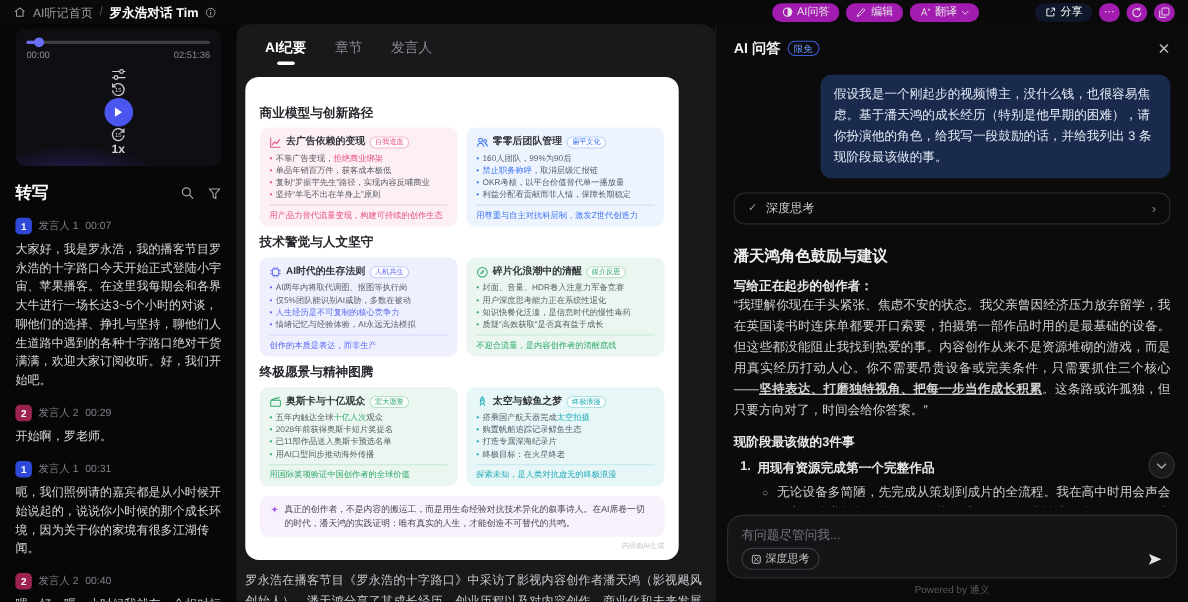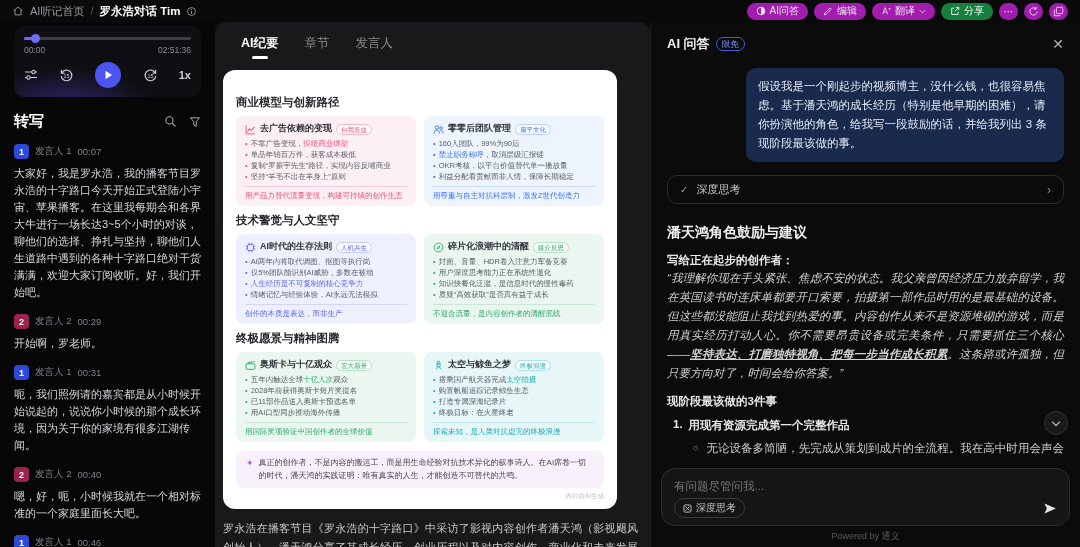--- a/index.html
+++ b/index.html
@@ -8,36 +8,36 @@
   .app { position:relative; width:1080px; height:547px; background:#0a0a0b; }
 
   
   .topbar { height:22px; display:flex; align-items:center; justify-content:space-between; padding:0 12px; background:#0a0a0b; }
   .tb-left { display:flex; align-items:center; gap:6px; color:#9a9aa0; }
   .crumb-root { font-size:11px; color:#9a9aa0; }
   .crumb-sep { font-size:11px; color:#55555c; }
   .crumb-title { font-size:11.5px; font-weight:bold; color:#fff; }
   .tb-right { display:flex; align-items:center; gap:6px; }
   .tbtn { display:inline-flex; align-items:center; gap:4px; height:17px; padding:0 9px; border-radius:9px; background:#a21caf; color:#e6e6e9; font-size:10px; cursor:pointer; }
-  .tbtn.primary { background:#15803d; color:#fff; }
+  .tbtn.primary { background:#0f172a; color:#fff;margin-left:45px; }
   .ticon { width:19px; justify-content:center; padding:0; }
   .icn { display:block; }
 
   
   .content { display:flex; height:525px; }
 
   
   .sidebar { width:215px; background:#070708; padding:4px 14px 0; overflow:hidden; }
   .player { background:radial-gradient(90px 42px at 28% 118%, rgba(86,60,200,.5), transparent), #0e0e13; border-radius:10px; padding:8px 10px 9px; }
   .progress { position:relative; height:9px; display:flex; align-items:center; }
   .track { height:3px; background:#3d3d44; border-radius:2px; flex:1; }
   .track-played { position:absolute; left:0; top:3px; width:5%; height:3px; background:#6b6ef9; border-radius:2px; }
   .dot { position:absolute; left:4%; top:0; width:9px; height:9px; border-radius:50%; background:#6b6ef9; cursor:pointer; }
   .times { display:flex; justify-content:space-between; font-size:8.5px; color:#8b8b93; margin-top:2px; }
-  .controls { display:flex; align-items:center; justify-content:space-between; margin-top:7px; color:#cfcfd6; }
+  .controls { display:flex; align-items:center; justify-content:space-between; margin-top:7px; color:#cfcfd6;flex-direction:column; }
   .ctl { display:flex; align-items:center; cursor:pointer; }
   .play-btn { width:26px; height:26px; border-radius:50%; background:#4B55F0; display:flex; align-items:center; justify-content:center; cursor:pointer; }
   .speed { font-size:11px; font-weight:bold; color:#cfcfd6; cursor:pointer; }
 
   .t-head { display:flex; align-items:center; gap:12px; margin-top:15px;font-family:Liberation Mono, monospace; }
   .t-title { font-size:15px; font-weight:bold; color:#fff; flex:1; }
   .t-ic { color:#a5a5ad; cursor:pointer; display:flex; }
 
   .entry { margin-top:13px; cursor:pointer; }
   .e-head { display:flex; align-items:center; gap:6px; }
@@ -81,21 +81,21 @@
   .qa-title { font-size:13px; font-weight:bold; color:#f2f2f2; }
   .qa-badge { margin-left:6px; font-size:8.5px; color:#6f95ff; border:1px solid #3d5dd8; border-radius:8px; padding:0 5px; height:14px; line-height:13px; }
   .qa-close { margin-left:auto; color:#b5b5b5; font-size:14px; cursor:pointer; line-height:1; }
   .qa-scroll { position:absolute; top:38px; bottom:86px; left:0; right:0; padding:8px 16px 0; overflow:hidden; }
   .bubble { margin-left:auto; max-width:318px; background:#1A2A4D; border-radius:10px; padding:9px 12px; font-size:11.5px; line-height:19px; color:#E3EAF6; }
   .dt-row { margin-top:13px; height:29px; border:1px solid #2c2c2f; border-radius:10px; display:flex; align-items:center; gap:8px; padding:0 12px; color:#c9c9c9; font-size:11px; cursor:pointer; }
   .dt-check { color:#9a9aa0; font-size:10px; }
   .dt-chev { margin-left:auto; color:#8a8a8a; font-size:12px; }
   .ans-h { margin-top:20px; font-size:14px; font-weight:bold; color:#f0f0f0; }
   .ans-b { margin-top:11px; font-size:11.5px; font-weight:bold; color:#e8e8e8; }
-  .ans-p { margin-top:1px; font-size:11.5px; line-height:19px; color:#d2d2d4; text-align:justify;font-style:italic; }
+  .ans-p { margin-top:1px; font-size:11.5px; line-height:19px; color:#d2d2d4; text-align:justify; }
   .em-u { font-weight:bold; text-decoration:underline; }
   .olist { margin-top:3px; }
   .oitem { margin-top:9px; }
   .oi-title { display:flex; gap:6px; font-size:11.5px; font-weight:bold; color:#e8e8e8; padding-left:6px; }
   .oi-detail { display:flex; gap:8px; margin-top:6px; padding-left:26px; font-size:11.5px; line-height:19px; color:#cfcfd1; text-align:justify; }
   .oi-detail::before { content:"○"; font-size:9px; line-height:19px; color:#9a9a9e; }
   .scrolldown { position:absolute; right:12px; bottom:112px; width:24px; height:24px; border-radius:50%; background:#1a1a1d; border:1px solid #333; display:flex; align-items:center; justify-content:center; color:#aaa; cursor:pointer; z-index:3; }
   .inputbox { position:absolute; left:10px; right:10px; bottom:21px; height:58px; background:#151518; border:1px solid #2e2e32; border-radius:14px; padding:10px 12px; z-index:2; }
   .ph { font-size:11.5px; color:#77777d; }
   .ib-bottom { position:absolute; left:12px; right:12px; bottom:7px; display:flex; align-items:center; }

